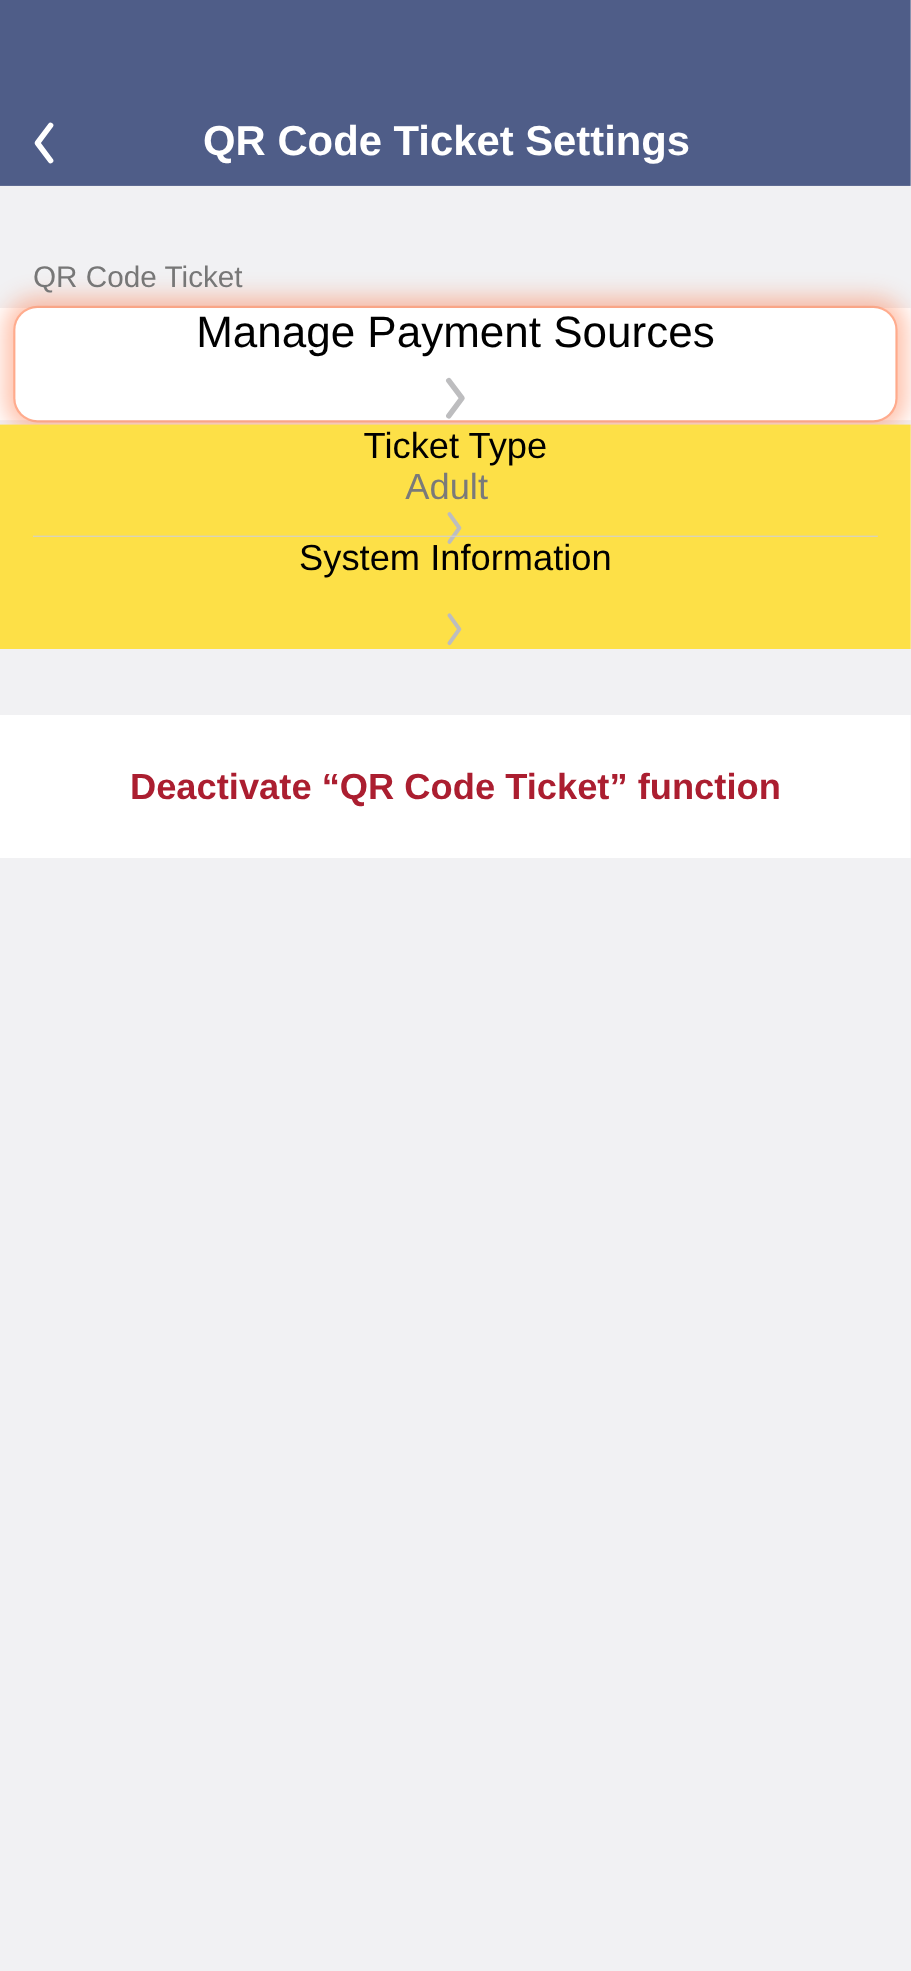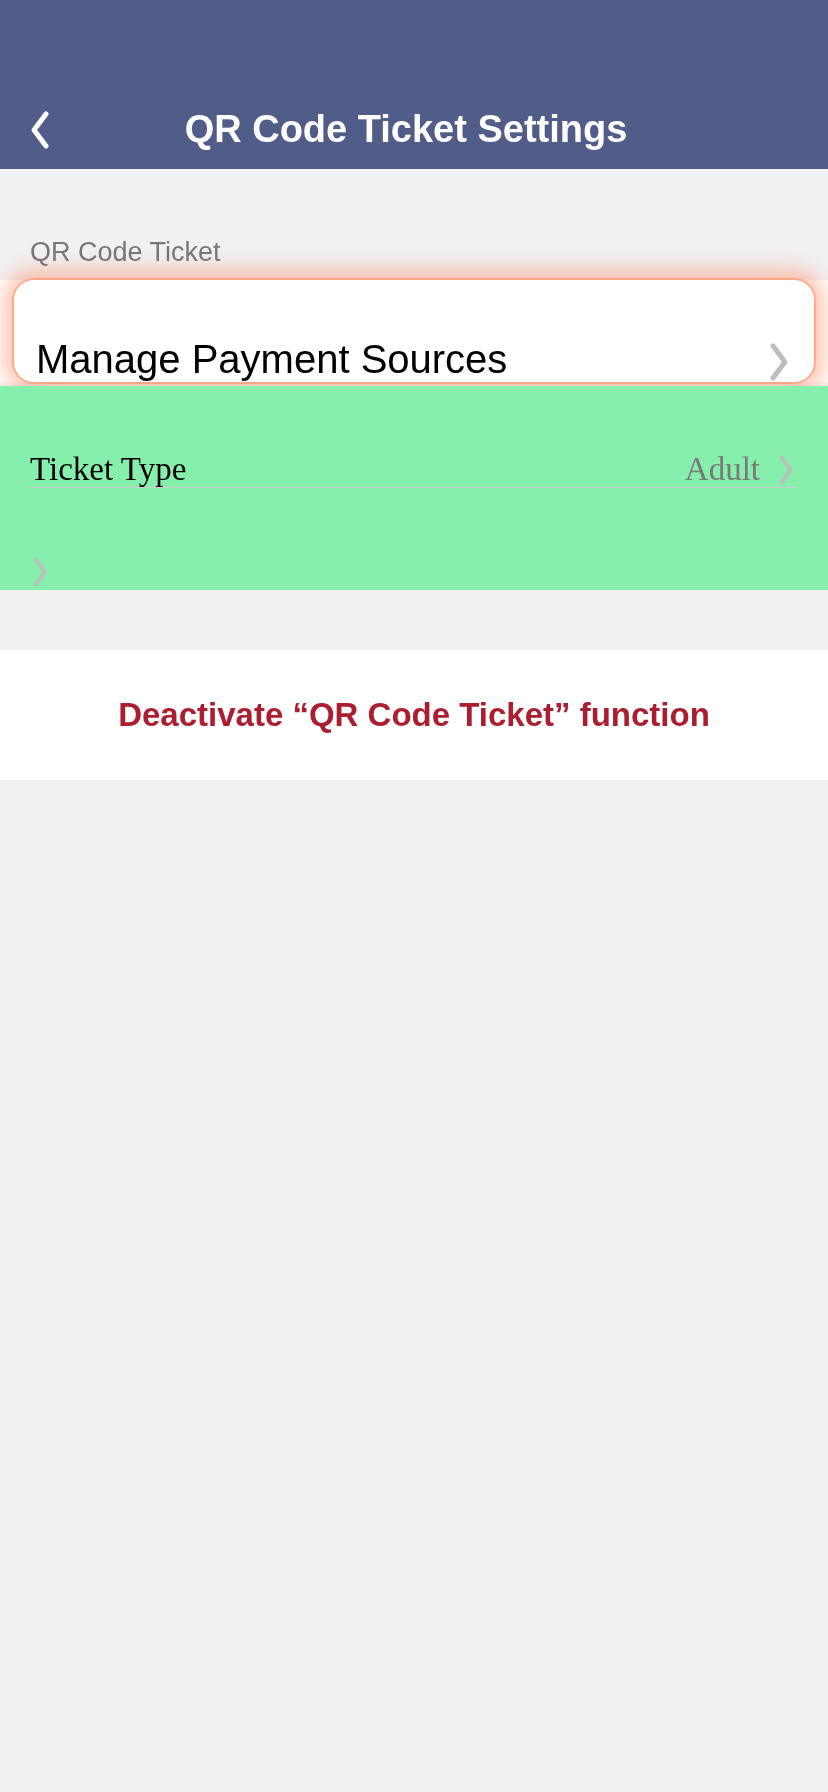--- a/index.html
+++ b/index.html
@@ -38,31 +38,31 @@
     font-weight: 700;
   }
 
   .section-label {
     padding: 68px 30px 12px 30px;
     color: #777;
     font-size: 27px;
   }
 
   .list-group {
-    background: #86efac;
-    font-family: Liberation Serif, serif;
+    background: #fde047;
   }
 
   .list-row {
     display: flex;
-    align-items: flex-end;
+    align-items: center;
     height: 102px;
     padding: 0 30px;
     cursor: pointer;
     position: relative;
+    flex-direction: column;
   }
   .list-row .label {
     flex: 1;
     font-size: 33px;
     color: #000;
   }
   .list-row .value {
     font-size: 33px;
     color: #7a7a7a;
     margin-right: 16px;
@@ -151,20 +151,21 @@
     <div class="label">Ticket Type</div>
     <div class="value">Adult</div>
     <div class="chevron">
       <svg viewBox="0 0 24 40">
           <path d="M6 6 L16 20 L6 34" stroke="#bdbdbf" stroke-width="4" fill="none" stroke-linecap="round" stroke-linejoin="round"></path>
         </svg>
     </div>
     <div class="divider"></div>
   </div>
   <div class="list-row">
+    <div class="label">System Information</div>
     <div class="chevron">
       <svg viewBox="0 0 24 40">
           <path d="M6 6 L16 20 L6 34" stroke="#bdbdbf" stroke-width="4" fill="none" stroke-linecap="round" stroke-linejoin="round"></path>
         </svg>
     </div>
   </div>
 </div>
 
 <div class="gap"></div>
 

